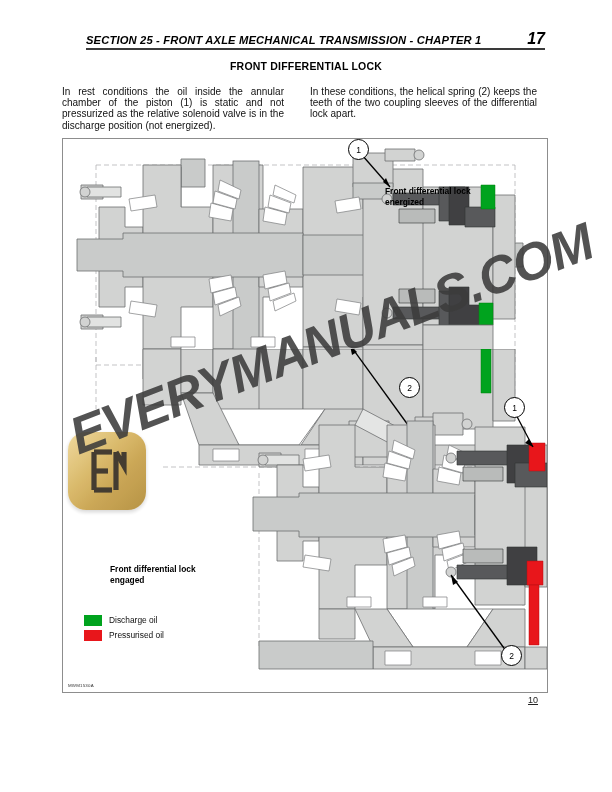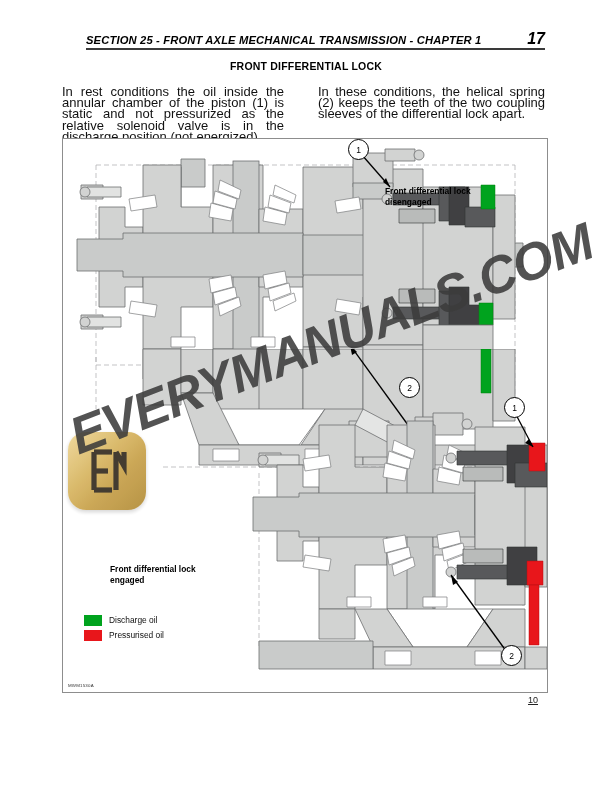--- a/index.html
+++ b/index.html
@@ -58,27 +58,27 @@
     text-align: center;
     font-size: 10.5px;
     font-weight: bold;
     letter-spacing: 0.2px;
   }
 
   
   .col {
     position: absolute;
     top: 86px;
-    font-size: 13px;
+    font-size: 10px;
     line-height: 11.2px;
     text-align: justify;
     color: #111;
   }
   .col-left  { left: 62px;  width: 222px; }
-  .col-right { left: 318px; width: 227px; }
+  .col-right { left: 310px; width: 227px; }
   .col p { margin: 0; }
 
   
   .figure {
     position: absolute;
     left: 62px;
     top: 138px;
     width: 484px;
     height: 553px;
     border: 1px solid #8d8d8d;
@@ -467,21 +467,21 @@
     <polygon points="388,174 395,181 390,184" fill="#000"></polygon>
   </svg>
 
   <div class="bubble" style="left:285px; top:0px;">1</div>
   <div class="bubble" style="left:336px; top:238px;">2</div>
   <div class="bubble" style="left:441px; top:258px;">1</div>
   <div class="bubble" style="left:438px; top:506px;">2</div>
 
   <div class="callout-label label-disengaged">
     <span>Front differential lock</span><br>
-    <span>disengaged</span>
+    <span>energized</span>
   </div>
   <div class="callout-label label-engaged">
     <span>Front differential lock</span><br>
     <span>engaged</span>
   </div>
 
   <div class="legend">
     <div class="legend-row">
       <span class="legend-swatch" style="background:#00a31e;"></span>
       <span class="legend-text">Discharge oil</span>

